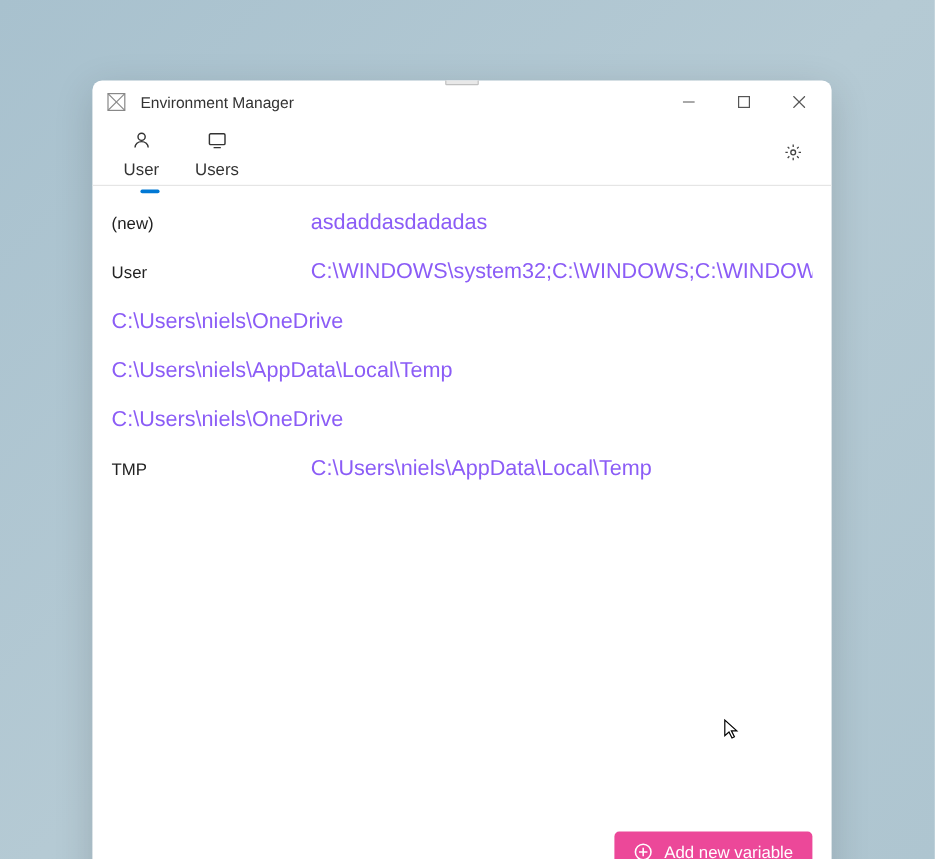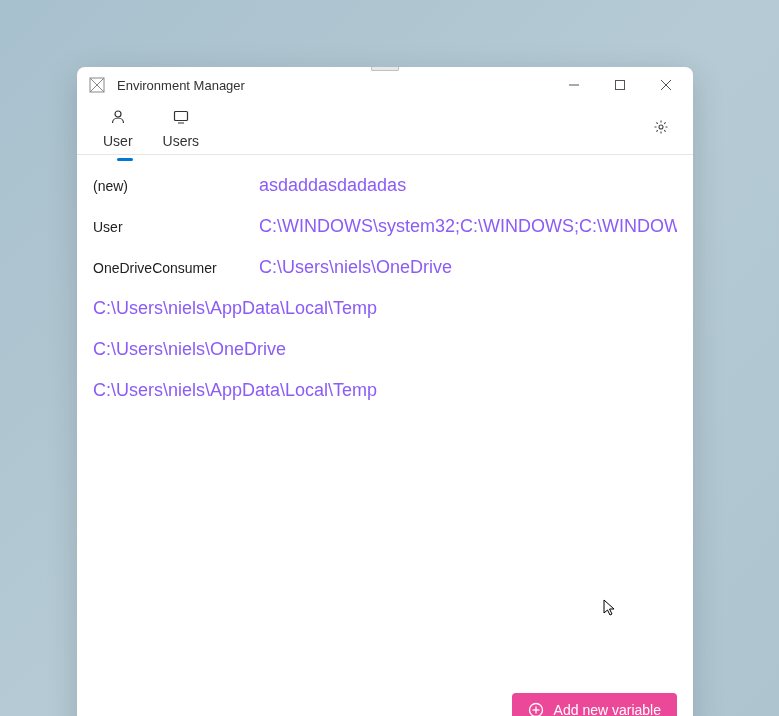--- a/index.html
+++ b/index.html
@@ -246,30 +246,30 @@
   <div class="content" id="var-list">
       <div class="row">
         <div class="row-name">(new)</div>
         <div class="row-value">asdaddasdadadas</div>
       </div>
       <div class="row">
         <div class="row-name">User</div>
         <div class="row-value">C:\WINDOWS\system32;C:\WINDOWS;C:\WINDOWS\System32\Wbem;C:\WIND</div>
       </div>
       <div class="row">
-        <div class="row-name">OneDriveConsumer</div>
         <div class="row-value">C:\Users\niels\OneDrive</div>
       </div>
       <div class="row">
         <div class="row-value">C:\Users\niels\AppData\Local\Temp</div>
       </div>
       <div class="row">
         <div class="row-value">C:\Users\niels\OneDrive</div>
       </div>
       <div class="row">
+        <div class="row-name">TMP</div>
         <div class="row-value">C:\Users\niels\AppData\Local\Temp</div>
       </div>
     </div>
 
   <div class="footer">
     <button class="add-btn">
       <span class="add-btn-icon">
         <svg viewBox="0 0 16 16" fill="none" stroke="#fff" stroke-width="1.3">
           <circle cx="8" cy="8" r="6.5"></circle>
           <line x1="8" y1="4.5" x2="8" y2="11.5"></line>

